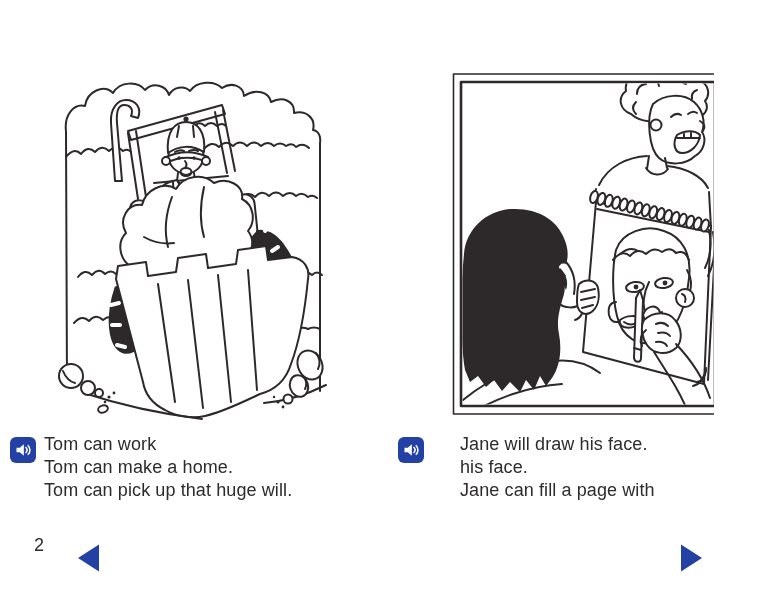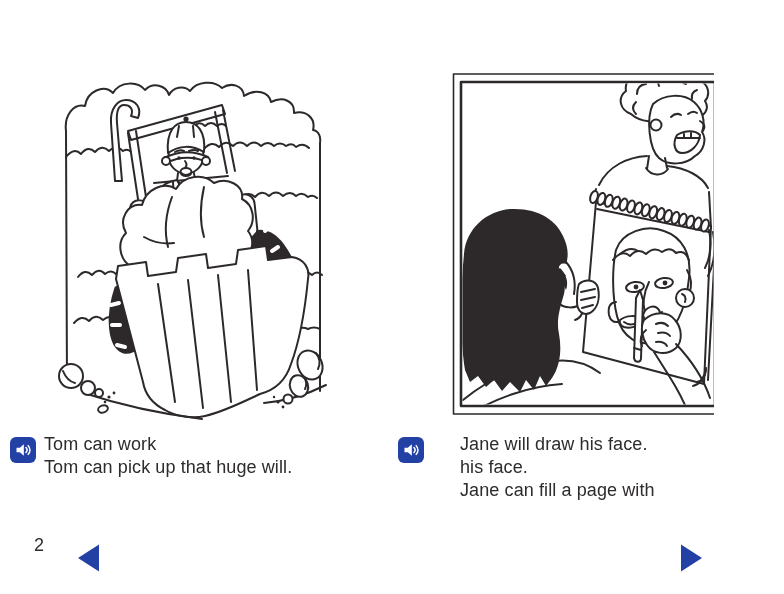--- a/index.html
+++ b/index.html
@@ -261,20 +261,21 @@
 
   <button class="speaker-btn sp-left" aria-label="Play audio">
     <svg width="20" height="20" viewBox="0 0 24 24">
       <path fill="#fff" d="M4.2,9.2 L8.2,9.2 L13,5.2 L13,18.8 L8.2,14.8 L4.2,14.8 Z"></path>
       <path d="M15.5,9 a4.3,4.3 0 0 1 0,6" stroke="#fff" stroke-width="1.8" fill="none" stroke-linecap="round"></path>
       <path d="M18.2,6.8 a7.4,7.4 0 0 1 0,10.4" stroke="#fff" stroke-width="1.8" fill="none" stroke-linecap="round"></path>
     </svg>
   </button>
   <div class="caption cap-left">
     <div class="line">Tom can work</div>
+    <div class="line">Tom can make a home.</div>
     <div class="line">Tom can pick up that huge will.</div>
   </div>
 
   <button class="speaker-btn sp-right" aria-label="Play audio">
     <svg width="20" height="20" viewBox="0 0 24 24">
       <path fill="#fff" d="M4.2,9.2 L8.2,9.2 L13,5.2 L13,18.8 L8.2,14.8 L4.2,14.8 Z"></path>
       <path d="M15.5,9 a4.3,4.3 0 0 1 0,6" stroke="#fff" stroke-width="1.8" fill="none" stroke-linecap="round"></path>
       <path d="M18.2,6.8 a7.4,7.4 0 0 1 0,10.4" stroke="#fff" stroke-width="1.8" fill="none" stroke-linecap="round"></path>
     </svg>
   </button>

